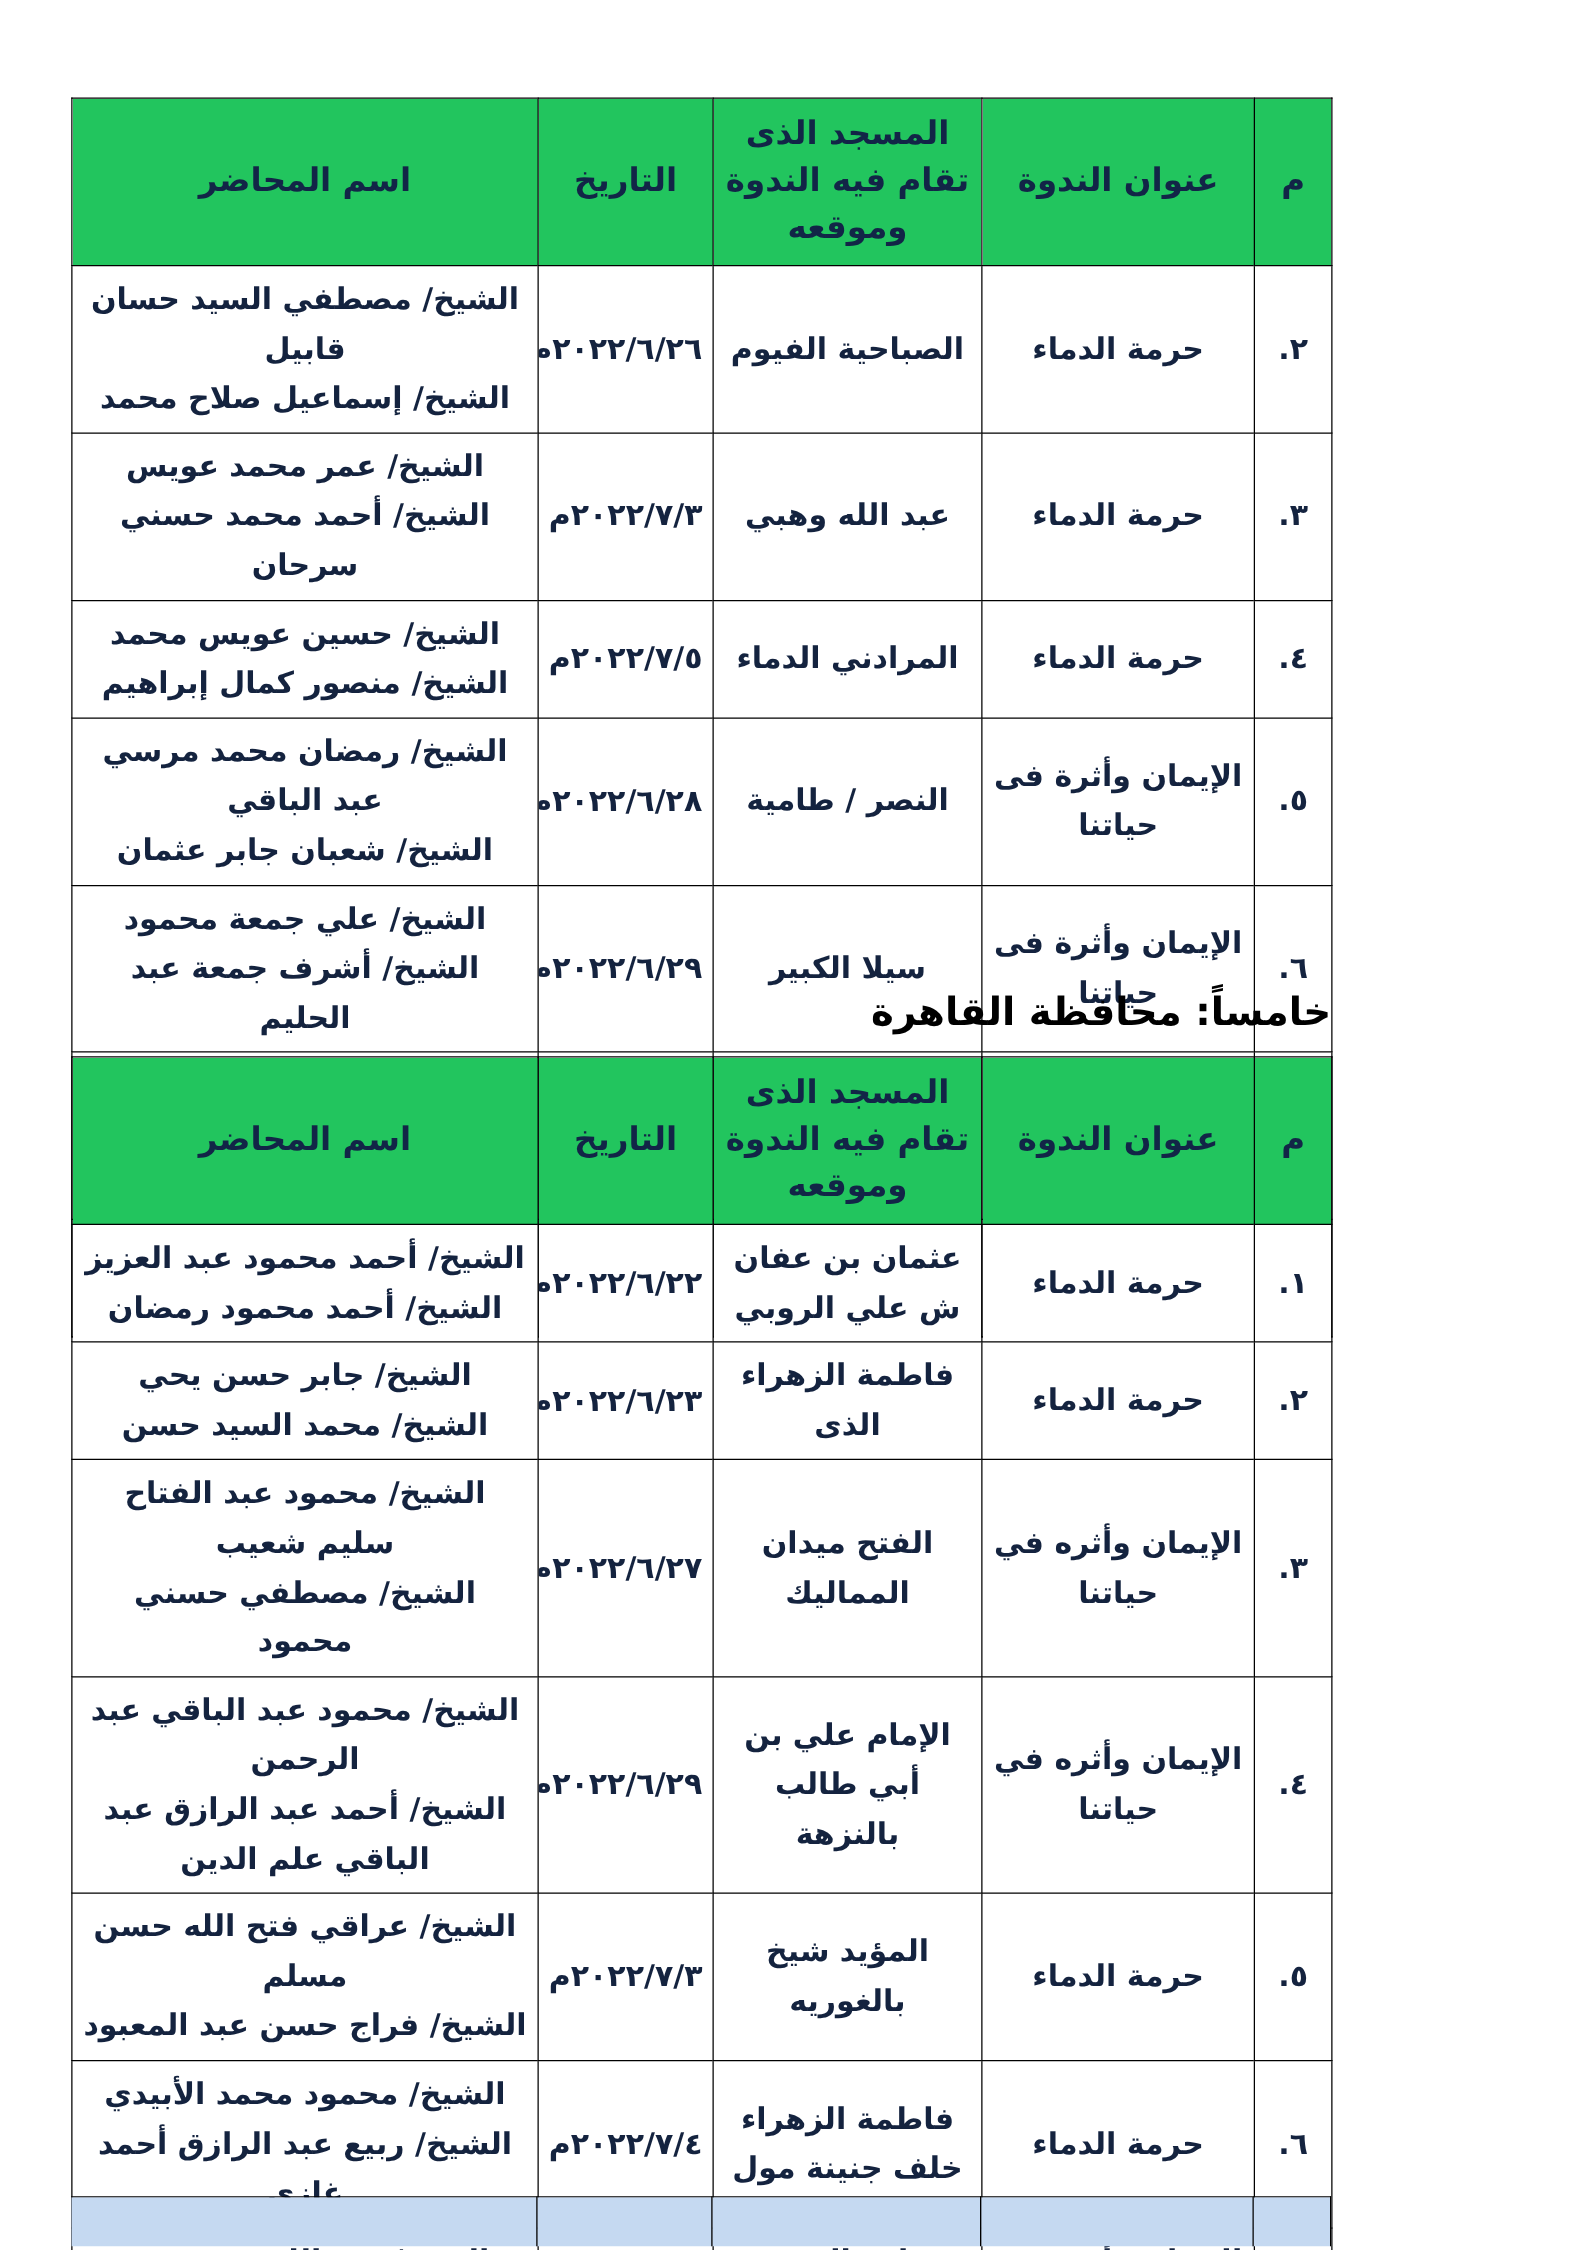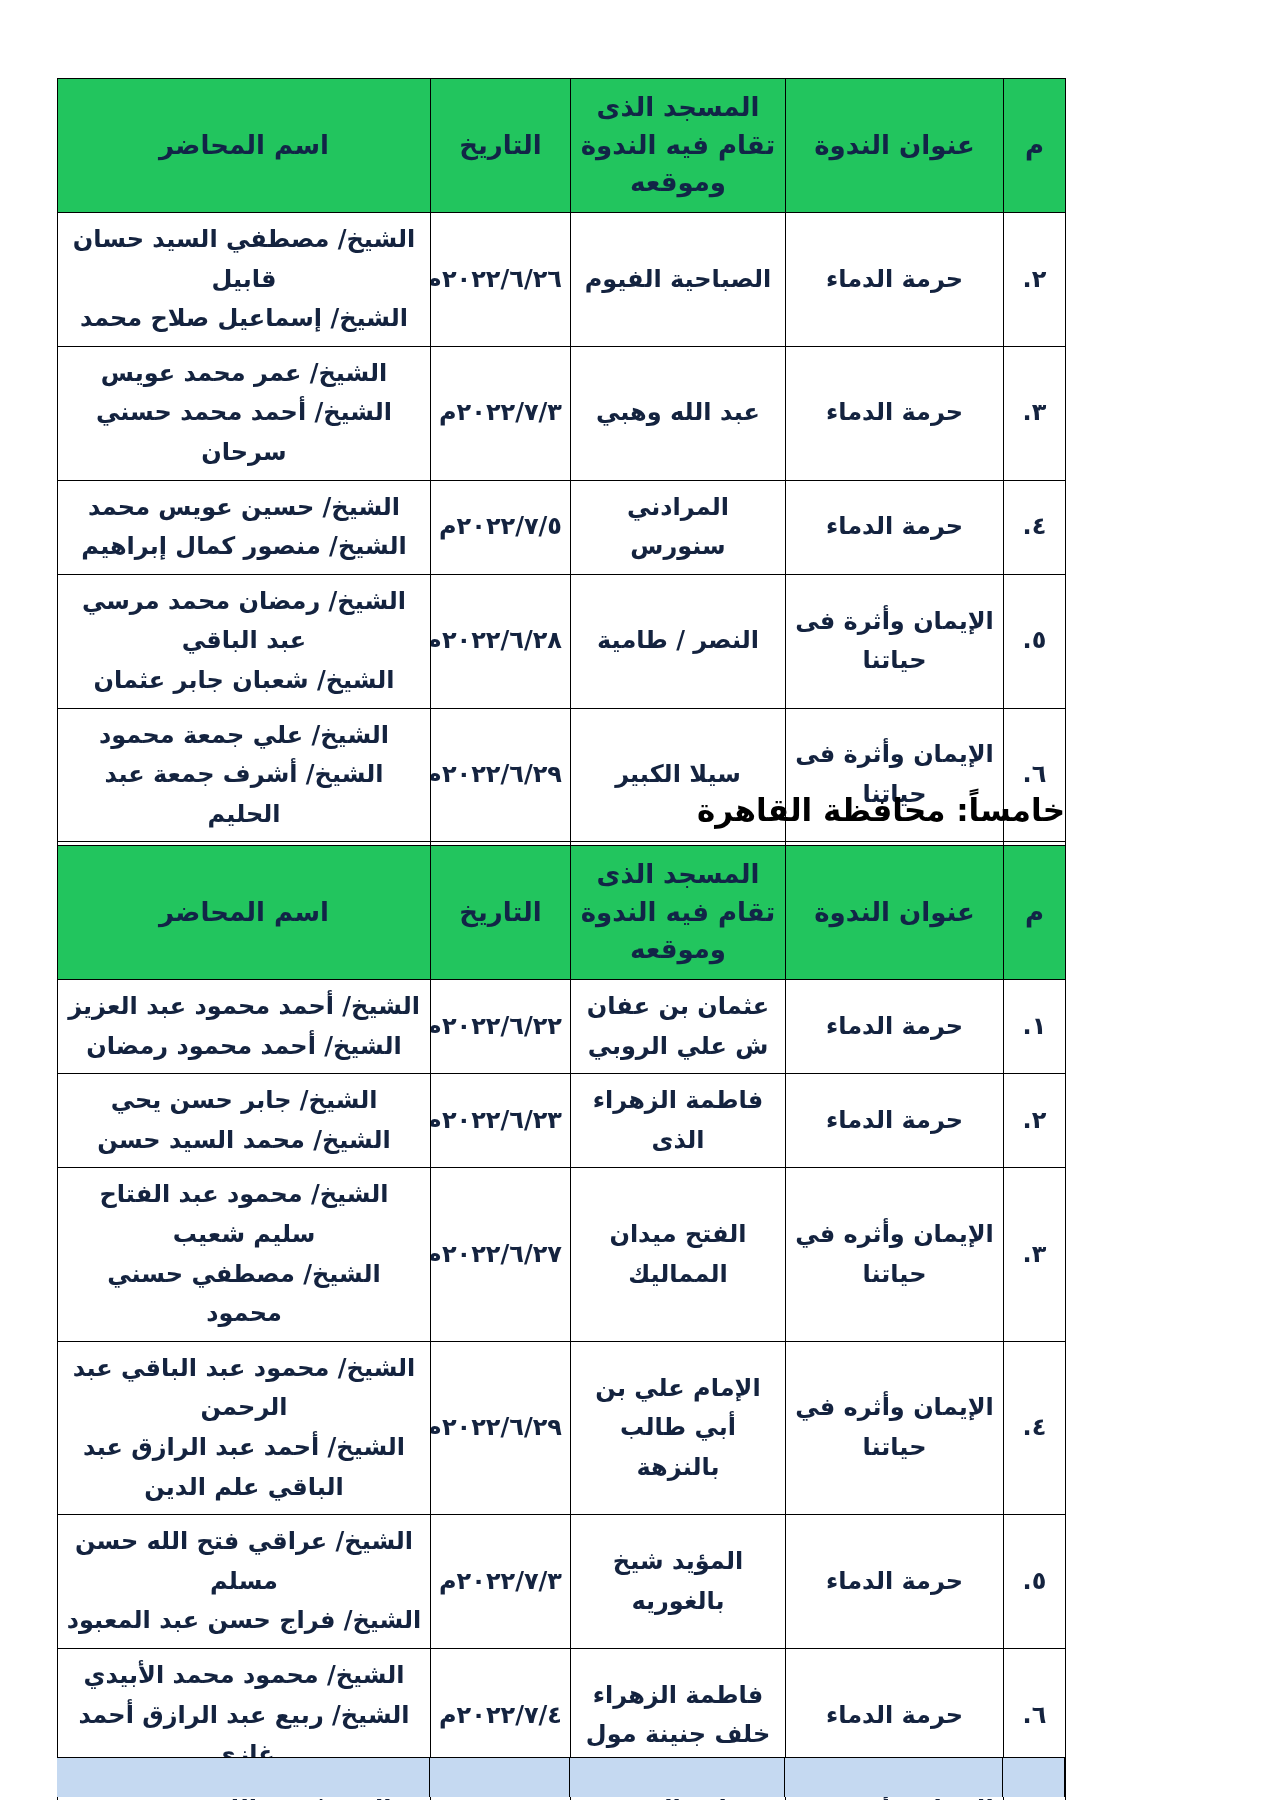--- a/index.html
+++ b/index.html
@@ -92,21 +92,21 @@
         <td class="c-mosque">عبد الله وهبي</td>
         <td class="c-date">٢٠٢٢/٧/٣م</td>
         <td class="c-lect">
           <div>الشيخ/ عمر  محمد عويس</div>
           <div>الشيخ/ أحمد محمد حسني سرحان</div>
         </td>
       </tr>
       <tr>
         <td class="c-num">٤.</td>
         <td class="c-title">حرمة الدماء</td>
-        <td class="c-mosque">المرادني سنورس</td>
+        <td class="c-mosque">المرادني الدماء</td>
         <td class="c-date">٢٠٢٢/٧/٥م</td>
         <td class="c-lect">
           <div>الشيخ/ حسين عويس محمد</div>
           <div>الشيخ/ منصور كمال إبراهيم</div>
         </td>
       </tr>
       <tr>
         <td class="c-num">٥.</td>
         <td class="c-title">الإيمان وأثرة فى حياتنا</td>
         <td class="c-mosque">النصر / طامية</td>

